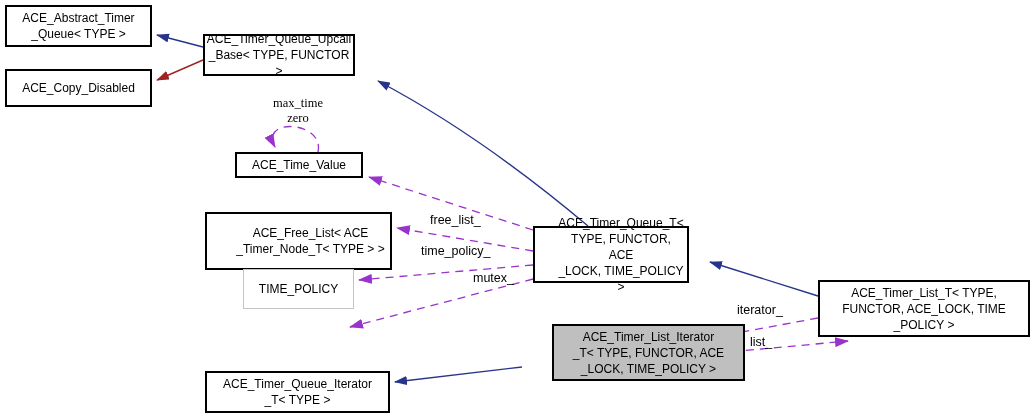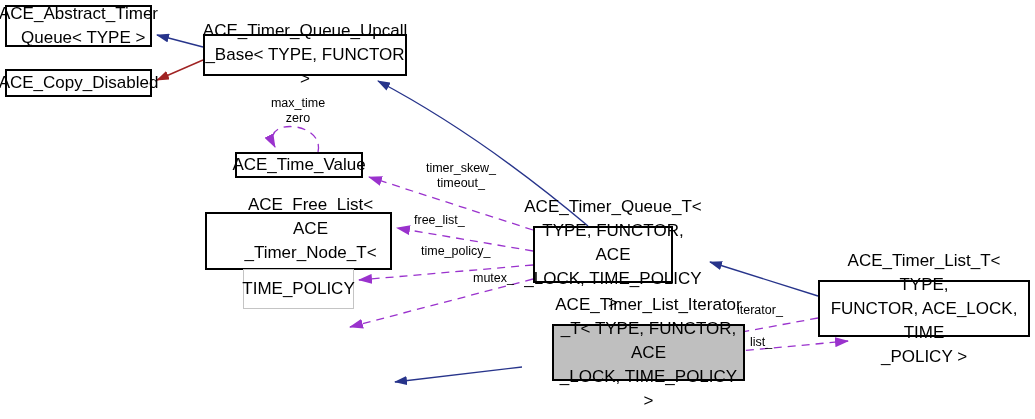--- a/index.html
+++ b/index.html
@@ -13,21 +13,21 @@
   }
   #edges{position:absolute;left:0;top:0;width:1035px;height:419px;}
   .node{
     position:absolute;
     box-sizing:border-box;
     background:var(--node-bg);
     border:2px solid var(--node-border);
     display:flex;align-items:center;justify-content:center;
     text-align:center;
     white-space:pre-line;
-    font-size:17px;line-height:24px;
+    font-size:12px;line-height:16px;
     padding:2px 4px;
   }
   .node.template{border:1px solid var(--template-border);}
   .node.current{background:var(--highlight-bg);}
   .edge-label{
     position:absolute;
     font-size:12.5px;line-height:15px;
     text-align:center;
     white-space:pre-line;
   }
@@ -66,53 +66,53 @@
     <path class="dashed purple" d="M 533 251 L 397 228" marker-end="url(#ah-purple)"></path>
     <path class="dashed purple" d="M 533 265 L 359 280" marker-end="url(#ah-purple)"></path>
     <path class="dashed purple" d="M 533 279 L 350 327" marker-end="url(#ah-purple)"></path>
     <path class="dashed purple" d="M 818 318 L 720 336" marker-end="url(#ah-purple)"></path>
     <path class="dashed purple" d="M 718 353 L 848 341" marker-end="url(#ah-purple)"></path>
   </svg>
 
   <div class="node" style="left:5px;top:5px;width:147px;height:42px;">ACE_Abstract_Timer
 _Queue&lt; TYPE &gt;</div>
 
-  <div class="node" style="left:5px;top:69px;width:147px;height:28px;">ACE_Copy_Disabled</div>
+  <div class="node" style="left:5px;top:69px;width:147px;height:38px;">ACE_Copy_Disabled</div>
 
-  <div class="node" style="left:203px;top:34px;width:204px;height:42px;">ACE_Timer_Queue_Upcall
+  <div class="node" style="left:203px;top:34px;width:152px;height:42px;">ACE_Timer_Queue_Upcall
 _Base&lt; TYPE, FUNCTOR &gt;</div>
 
   <div class="node" style="left:235px;top:152px;width:128px;height:26px;">ACE_Time_Value</div>
 
   <div class="node" style="left:205px;top:212px;width:187px;height:58px;padding-left:28px;">ACE_Free_List&lt; ACE
 _Timer_Node_T&lt; TYPE &gt; &gt;</div>
 
   <div class="node template" style="left:243px;top:269px;width:111px;height:40px;">TIME_POLICY</div>
 
 
-  <div class="node" style="left:533px;top:226px;width:140px;height:57px;padding-left:24px;">ACE_Timer_Queue_T&lt;
+  <div class="node" style="left:533px;top:226px;width:156px;height:57px;padding-left:24px;">ACE_Timer_Queue_T&lt;
 TYPE, FUNCTOR, ACE
 _LOCK, TIME_POLICY &gt;</div>
 
   <div class="node" style="left:818px;top:280px;width:212px;height:57px;">ACE_Timer_List_T&lt; TYPE,
 FUNCTOR, ACE_LOCK, TIME
 _POLICY &gt;</div>
 
   <div class="node current" style="left:522px;top:324px;width:193px;height:57px;margin-left:30px;">ACE_Timer_List_Iterator
 _T&lt; TYPE, FUNCTOR, ACE
 _LOCK, TIME_POLICY &gt;</div>
 
+  <div class="node" style="left:205px;top:371px;width:185px;height:42px;">ACE_Timer_Queue_Iterator
+_T&lt; TYPE &gt;</div>
 
-  <div class="edge-label" style="left:260px;top:96px;width:76px;">max_time
+  <div class="edge-label" style="left:260px;top:96px;width:76px;font-family:Liberation Serif, serif;">max_time
 zero</div>
 
-  <div class="edge-label" style="left:415px;top:161px;width:92px;">timer_skew_
-timeout_</div>
 
-  <div class="edge-label" style="left:414px;top:213px;">free_list_</div>
+  <div class="edge-label" style="left:430px;top:213px;">free_list_</div>
 
   <div class="edge-label" style="left:421px;top:244px;">time_policy_</div>
 
   <div class="edge-label" style="left:437px;top:271px;margin-left:36px;">mutex_</div>
 
   <div class="edge-label" style="left:737px;top:303px;">iterator_</div>
 
   <div class="edge-label" style="left:750px;top:335px;">list_</div>
 
 </div>

